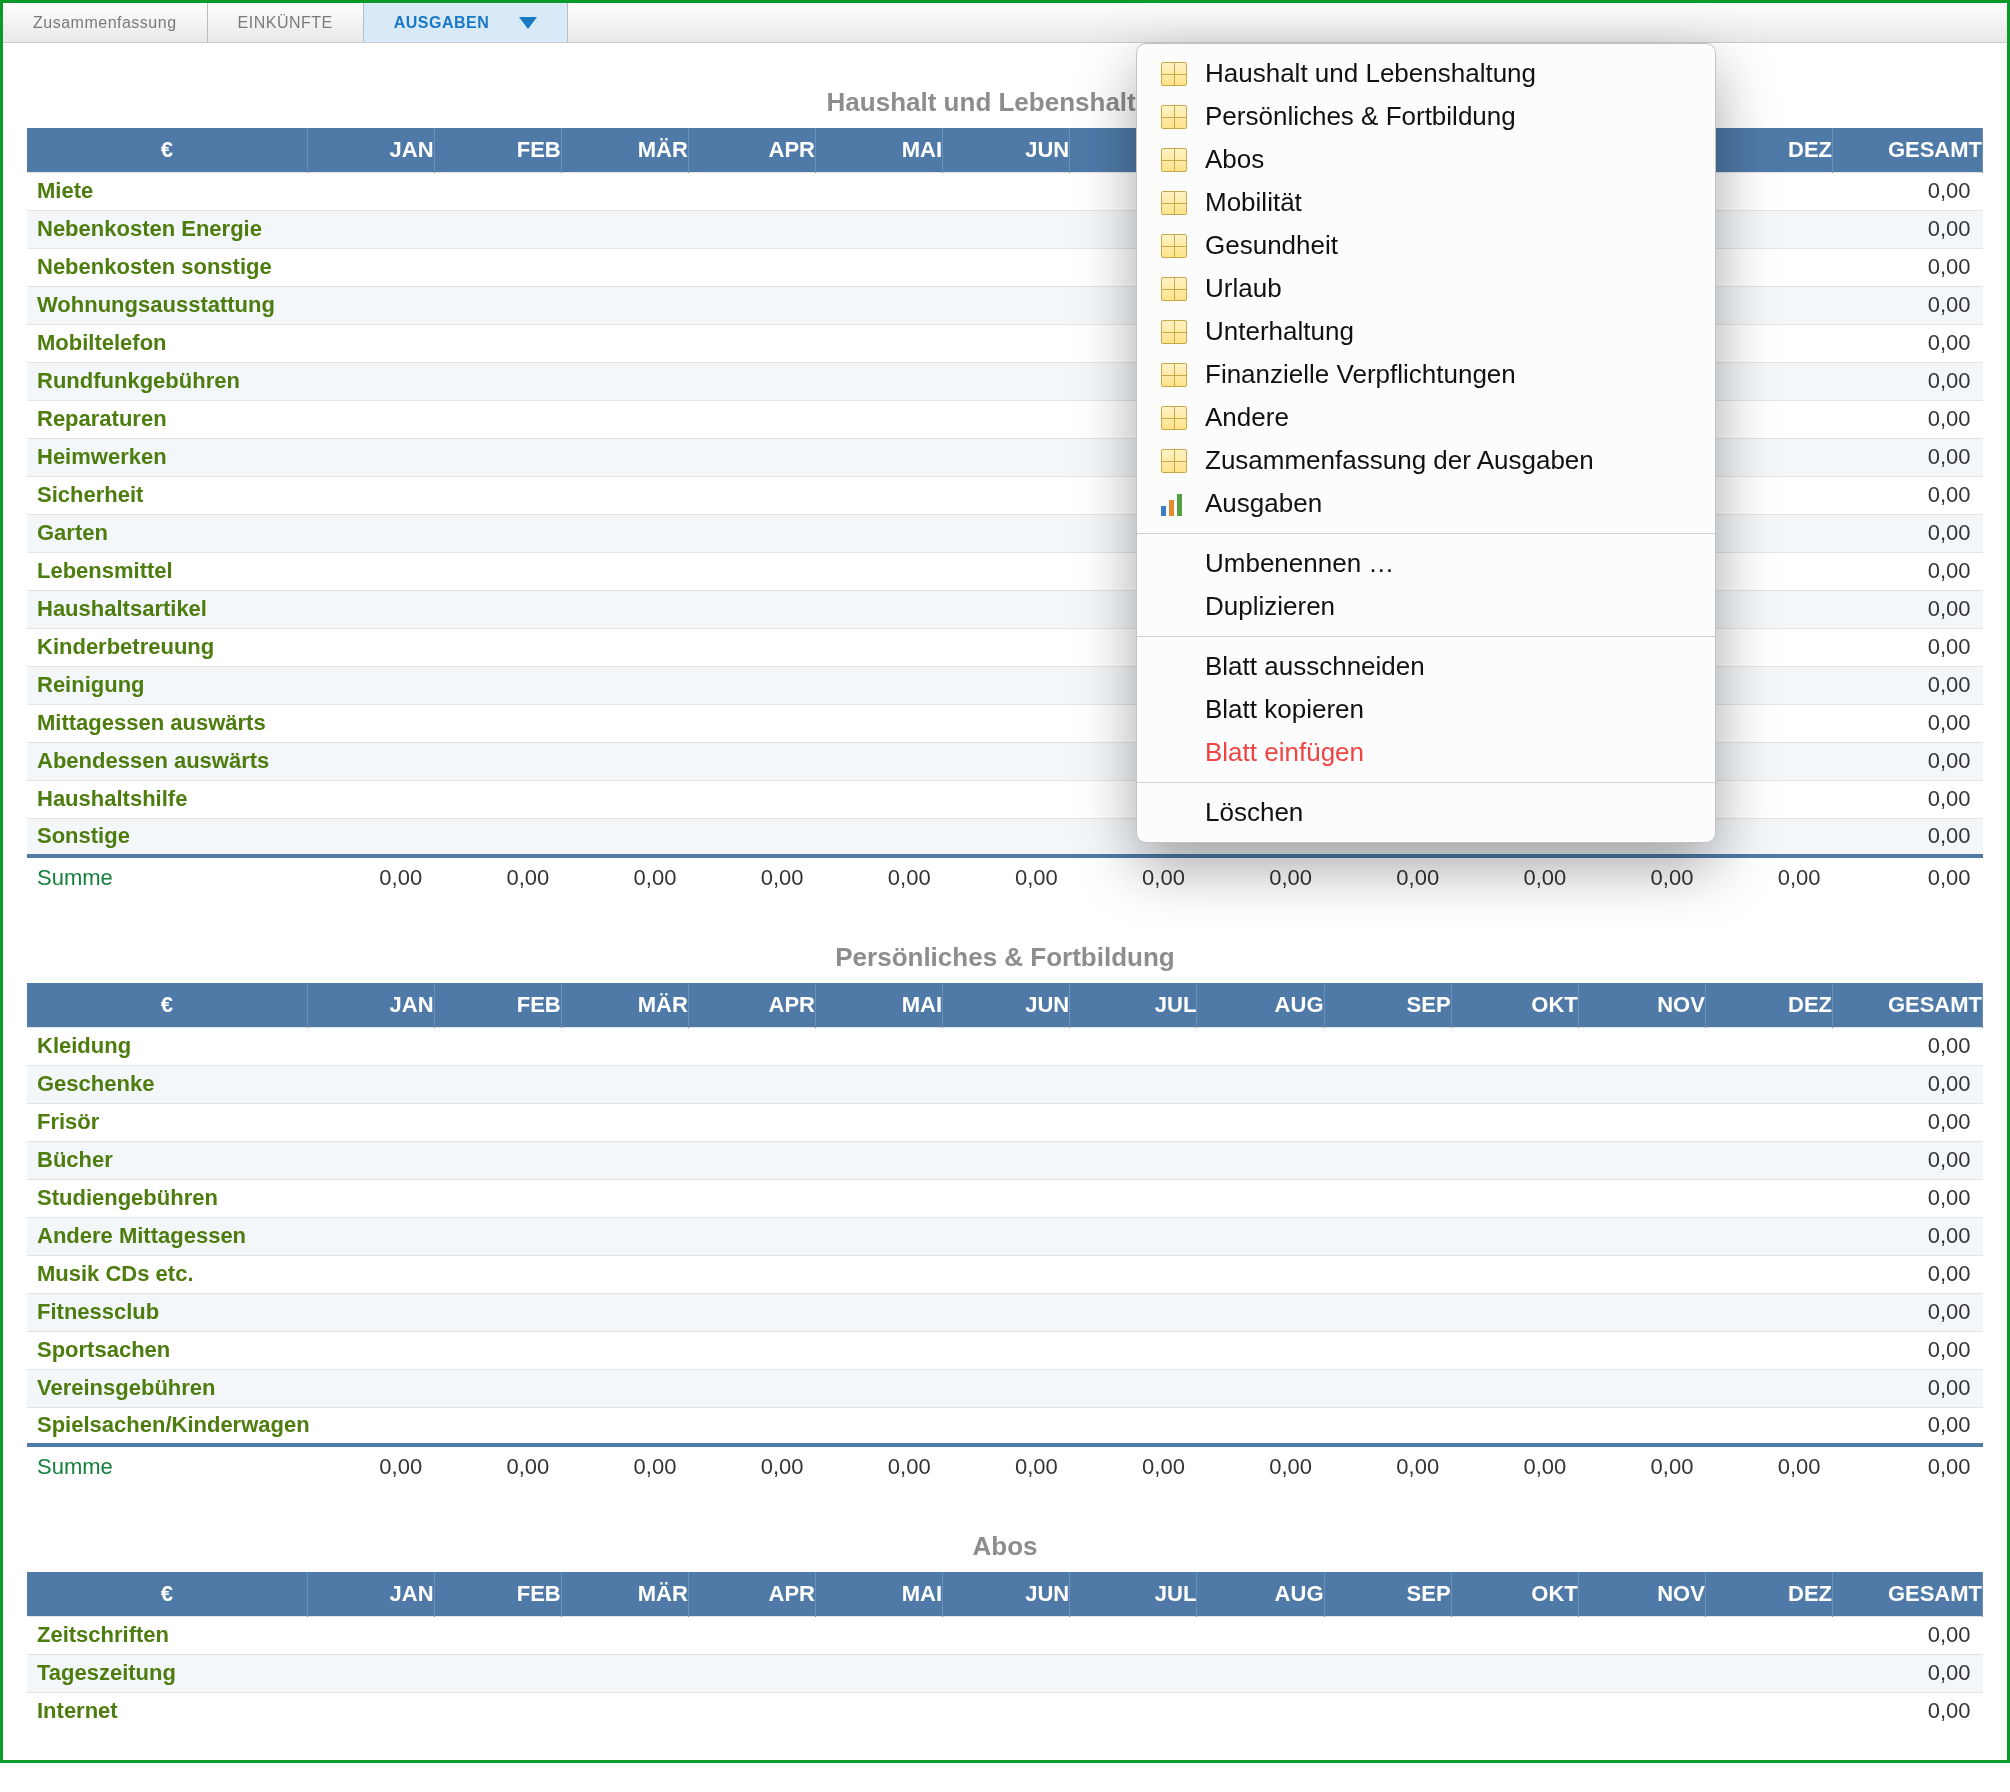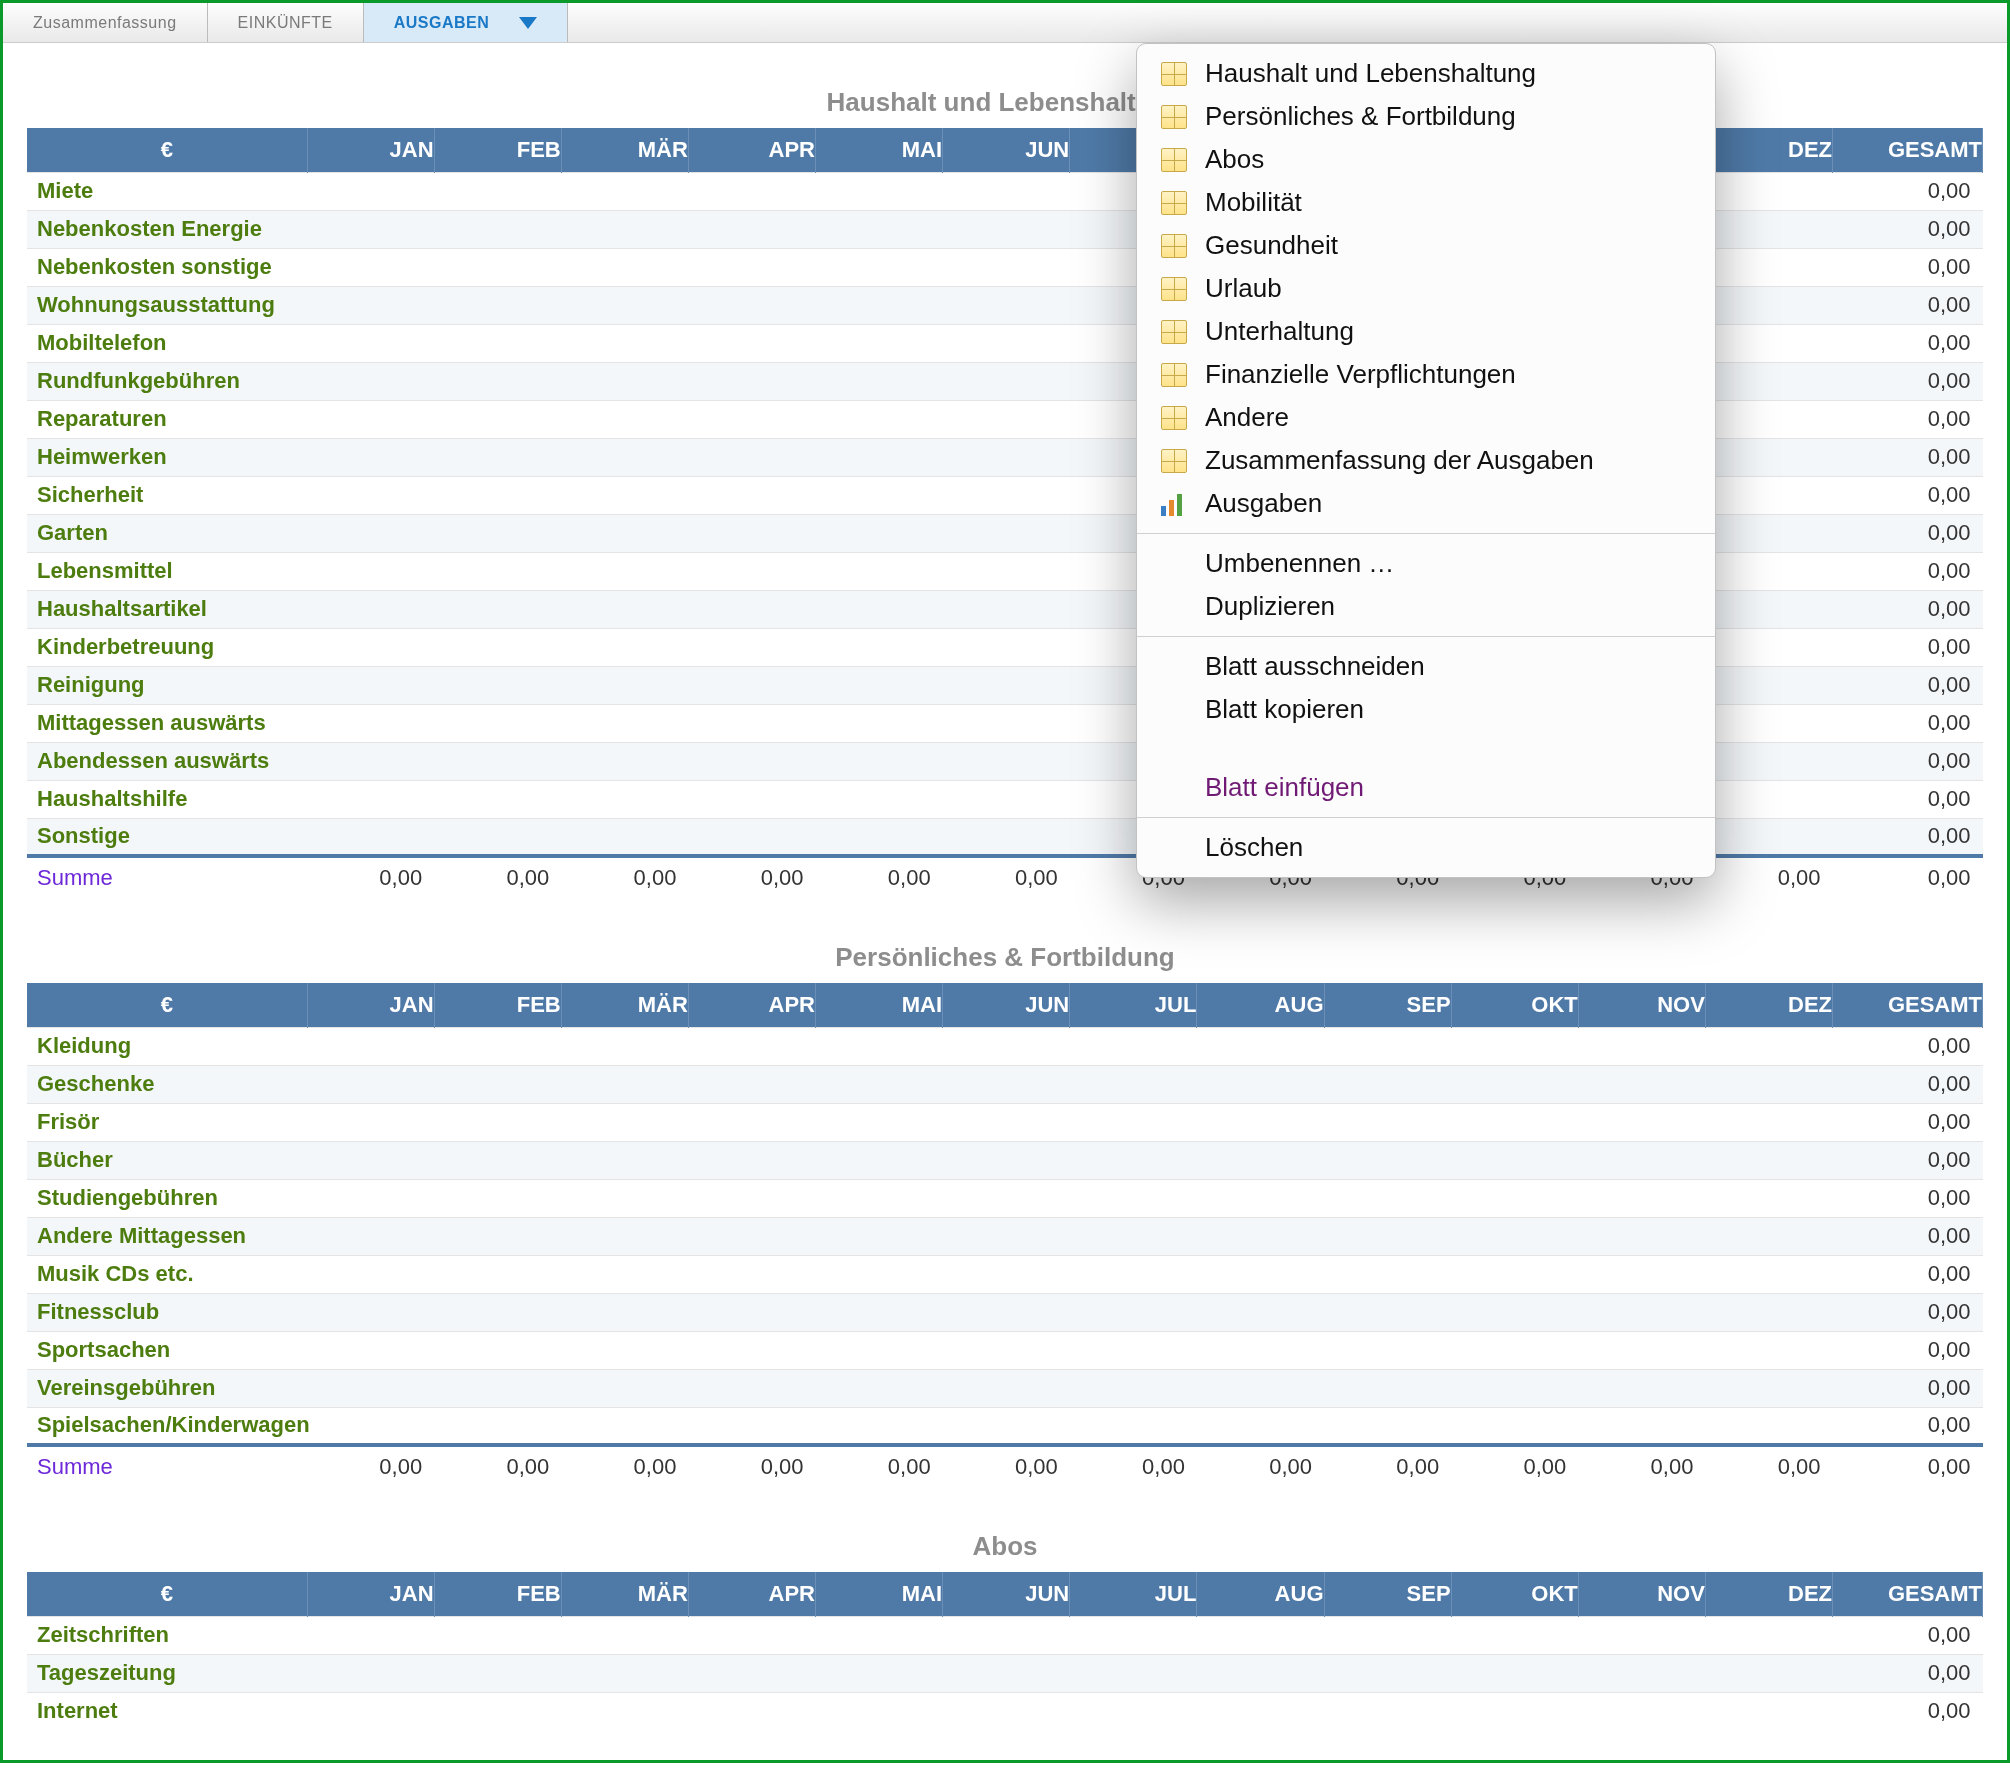--- a/index.html
+++ b/index.html
@@ -16,29 +16,29 @@
   col.mon { width: auto; }
   col.total { width: 150px; }
   thead th { background: #4f7aa8; color: #fff; font-weight: 700; font-size: 22px; height: 44px; text-align: right; border-right: 1px solid #6b90b8; }
   thead th:first-child { text-align: center; }
   tbody td { height: 38px; font-size: 22px; border-top: 1px solid #e4e4e4; }
   tbody tr:nth-child(even) td { background: #f4f7fa; }
   tbody tr:nth-child(odd) td { background: #fff; }
   tbody td.label { padding-left: 10px; color: #4d7c0f; font-weight: 600; }
   tbody td.val { text-align: right; padding-right: 12px; color: #333; }
   tfoot td { height: 42px; font-size: 22px; border-top: 4px solid #4f7aa8; background: #fff !important; }
-  tfoot td.label { padding-left: 10px; color: #6d28d9; font-weight: 400; }
+  tfoot td.label { padding-left: 10px; color: #15803d; font-weight: 400; }
   tfoot td.val { text-align: right; padding-right: 12px; color: #333; }
   tbody td.last { font-weight: 400; }
   
   .menu { position: absolute; top: 40px; left: 1133px; width: 580px; background: #fcfcfc; border: 1px solid #c2c2c2; border-radius: 10px; box-shadow: 0 24px 60px rgba(0,0,0,0.35); font-size: 26px; z-index: 100; padding: 8px 0; }
   .menu-item { display: flex; align-items: center; padding: 6px 22px; cursor: default; color: #111; }
   .menu-sep { height: 1px; background: #d0d0d0; margin: 8px 0; }
   .menu-item .mi { width: 30px; height: 26px; margin-right: 16px; display: inline-flex; align-items: center; justify-content: center; }
-  .menu-item.disabled { color: #701a75; margin-top: 35px; }
+  .menu-item.disabled { color: #ef4444; }
   .icon-table { width: 26px; height: 24px; background: linear-gradient(#fff2c4,#ffe38a); border: 1px solid #c7a94a; border-radius: 2px; position: relative; }
   .icon-table::before, .icon-table::after { content:""; position:absolute; background:#c7a94a; }
   .icon-table::before { left:0; right:0; top:50%; height:1px; }
   .icon-table::after { top:0; bottom:0; left:50%; width:1px; }
   .icon-chart { width: 26px; height: 24px; display: inline-flex; align-items: flex-end; gap: 3px; }
   .icon-chart span { display:inline-block; width:5px; background:#3a7ec4; }
   .icon-chart span:nth-child(1){height:10px;} .icon-chart span:nth-child(2){height:16px;background:#e58b2e;} .icon-chart span:nth-child(3){height:22px;background:#54a143;}
   .wrap { position: relative; }
 </style>
 </head>

